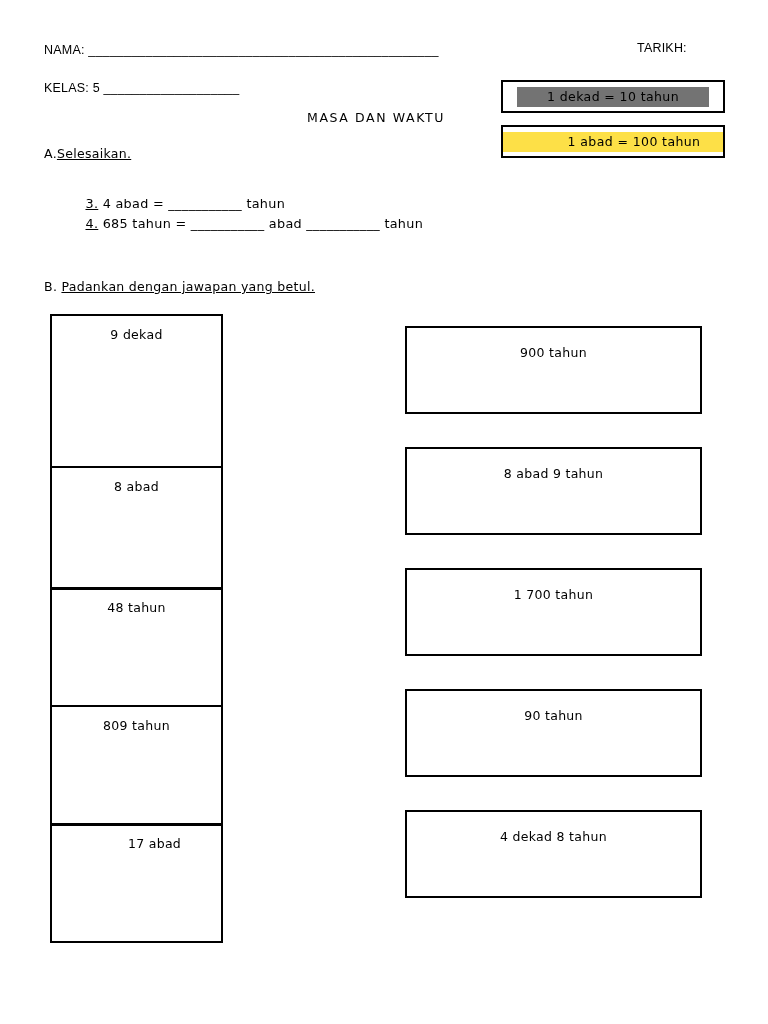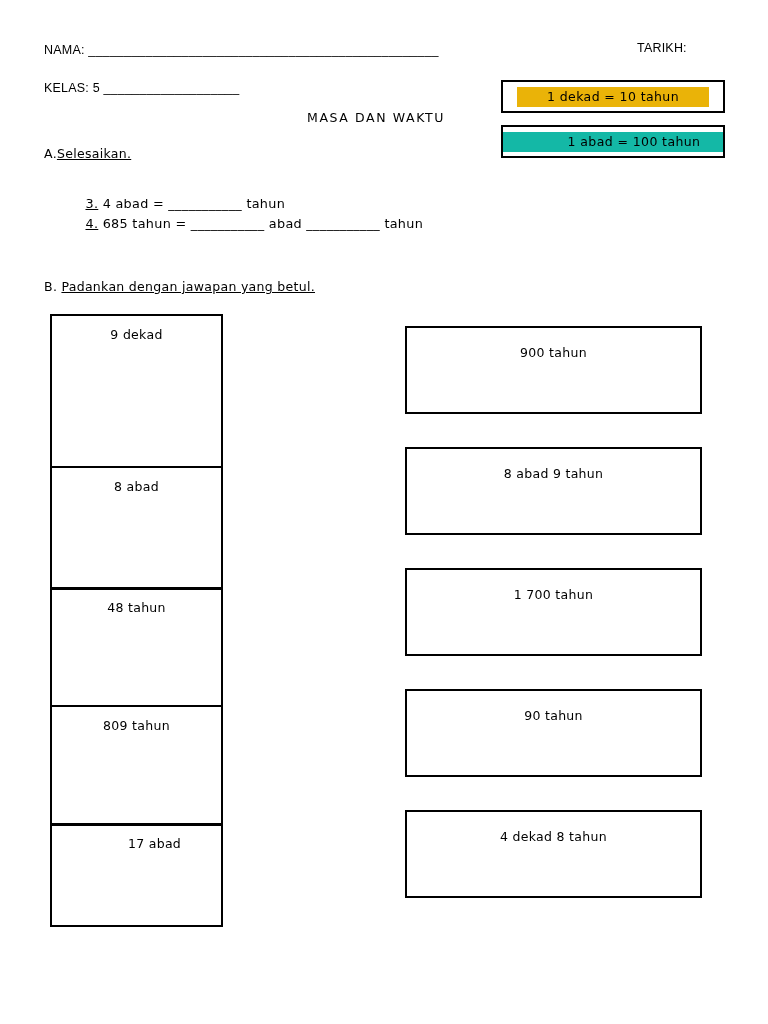--- a/index.html
+++ b/index.html
@@ -155,24 +155,24 @@
 </style>
 </head>
 <body>
 
 <div id="header-nama">NAMA: _________________________________________________</div>
 <div id="header-kelas">KELAS: 5 ___________________</div>
 <div id="header-tarikh">TARIKH:</div>
 <div id="worksheet-title">MASA DAN WAKTU</div>
 
 <div class="formula-box" id="formula-box-dekad">
-  <div class="formula-chip" style="background: #eab308;">1 dekad = 10 tahun</div>
+  <div class="formula-chip" style="background: #737373;">1 dekad = 10 tahun</div>
 </div>
 <div class="formula-box" id="formula-box-abad">
-  <div class="formula-chip" style="background: #14b8a6; padding-left: 42px;">1 abad = 100 tahun</div>
+  <div class="formula-chip" style="background: #fde047; padding-left: 42px;">1 abad = 100 tahun</div>
 </div>
 
 <div id="section-a-heading">
   <span>A.</span><span class="underlined">Selesaikan.</span>
 </div>
 
 <div id="question-list">
   <div class="question-row">
     <span class="question-number">3.</span><span> 4 abad = ___________ tahun</span>
   </div>
@@ -184,21 +184,21 @@
 <div id="section-b-heading">
   <span>B.</span>
   <span class="underlined">Padankan dengan jawapan yang betul.</span>
 </div>
 
 <div id="match-left-column">
   <div class="match-left-item" style="height: 154px;">9 dekad</div>
   <div class="match-left-item" style="height: 124px;">8 abad</div>
   <div class="match-left-item" style="height: 120px;">48 tahun</div>
   <div class="match-left-item" style="height: 121px;">809 tahun</div>
-  <div class="match-left-item" style="height: 104px; padding-left: 36px;">17 abad</div>
+  <div class="match-left-item" style="height: 120px; padding-left: 36px;">17 abad</div>
 </div>
 
 <div id="match-right-column">
   <div class="match-right-item">900 tahun</div>
   <div class="match-right-item">8 abad 9 tahun</div>
   <div class="match-right-item">1 700 tahun</div>
   <div class="match-right-item">90 tahun</div>
   <div class="match-right-item">4 dekad 8 tahun</div>
 </div>
 

